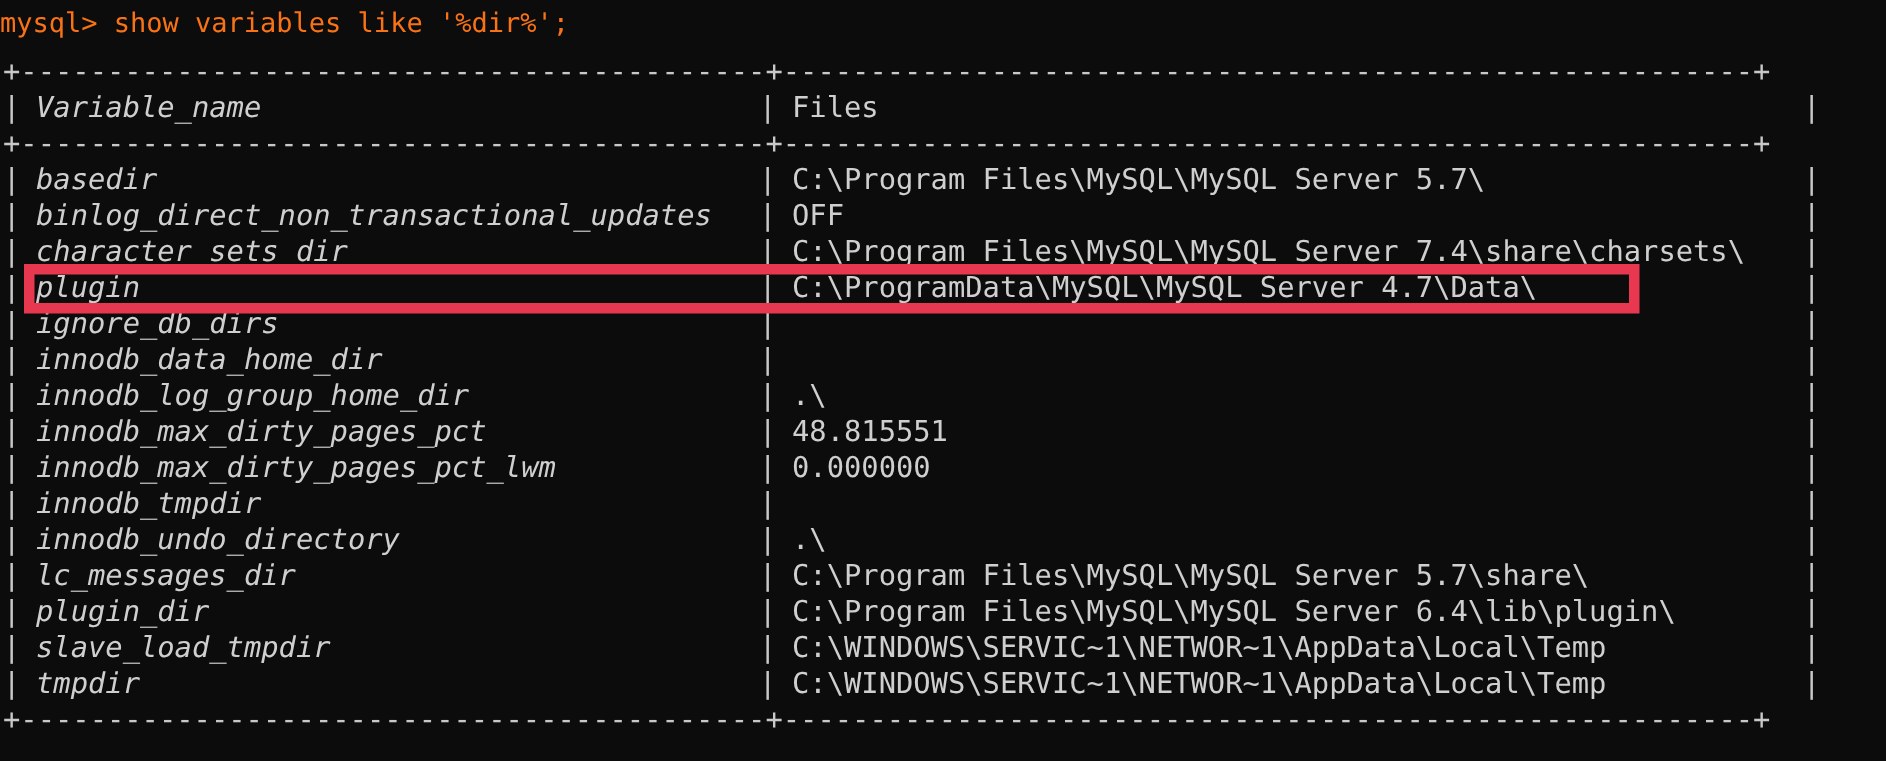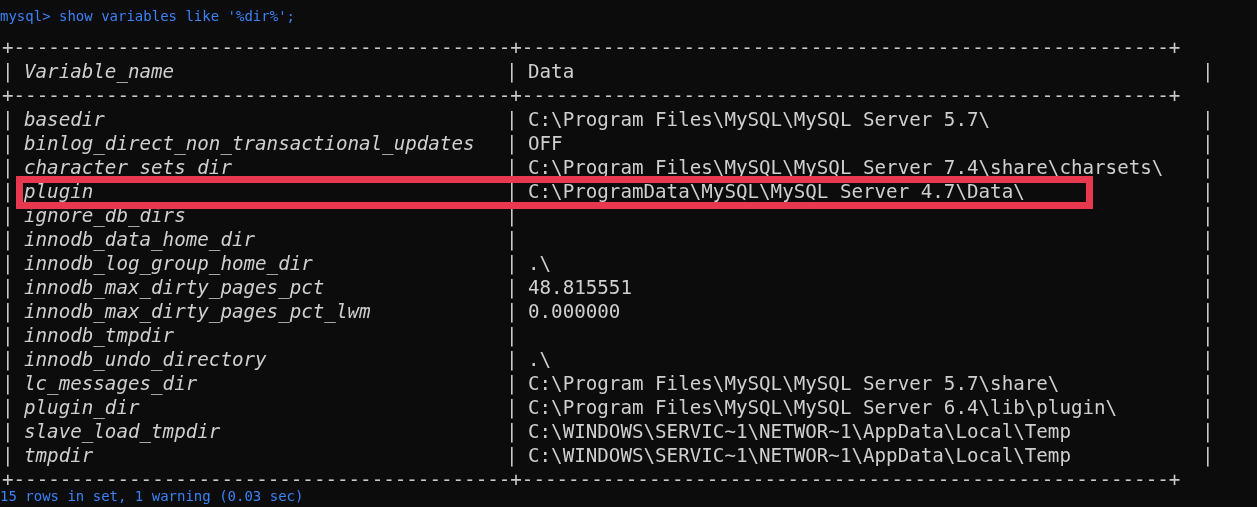--- a/index.html
+++ b/index.html
@@ -20,22 +20,22 @@
     letter-spacing: 0px;
     -webkit-font-smoothing: none;
   }
   .line {
     position: absolute;
     left: 0;
     white-space: pre;
     height: 24px;
     line-height: 24px;
     font-family: "DejaVu Sans Mono", "Liberation Mono", monospace;
-    font-size: 14px;
-    color: #3b82f6;
+    font-size: 18px;
+    color: #f97316;
   }
   
   #prompt-line {
     top: 4px;
     left: 0px;
   }
   
   .rule {
     color: #c8c8c8;
   }
@@ -91,21 +91,21 @@
   <div id="table-block">
 
     <div class="row">
       <span class="cellwrap rule bar-left">+-------------------------------------------+--------------------------------------------------------+</span>
     </div>
 
     <div class="row">
       <span class="cellwrap bar-left rule">|</span>
       <span class="cellwrap col-name">Variable_name</span>
       <span class="cellwrap bar-mid rule">|</span>
-      <span class="cellwrap col-value">Data</span>
+      <span class="cellwrap col-value">Files</span>
       <span class="cellwrap bar-right rule">|</span>
     </div>
 
     <div class="row">
       <span class="cellwrap rule bar-left">+-------------------------------------------+--------------------------------------------------------+</span>
     </div>
 
     <div id="rows-container">
         <div class="row"><span class="cellwrap bar-left rule">|</span><span class="cellwrap col-name">basedir</span><span class="cellwrap bar-mid rule">|</span><span class="cellwrap col-value">C:\Program Files\MySQL\MySQL Server 5.7\</span><span class="cellwrap bar-right rule">|</span></div>
         <div class="row"><span class="cellwrap bar-left rule">|</span><span class="cellwrap col-name">binlog_direct_non_transactional_updates</span><span class="cellwrap bar-mid rule">|</span><span class="cellwrap col-value">OFF</span><span class="cellwrap bar-right rule">|</span></div>
@@ -125,15 +125,14 @@
       </div>
 
     <div class="row">
       <span class="cellwrap rule bar-left">+-------------------------------------------+--------------------------------------------------------+</span>
     </div>
 
   </div>
 
   <div id="highlight-box"></div>
 
-  <div class="line" id="status-line">15 rows in set, 1 warning (0.03 sec)</div>
 
 </div>
 
 </body></html>

